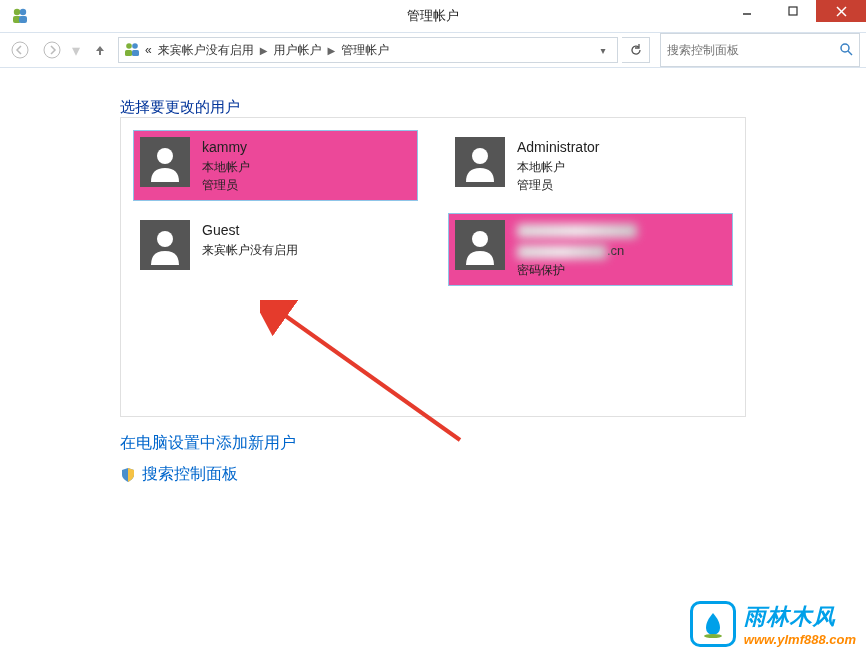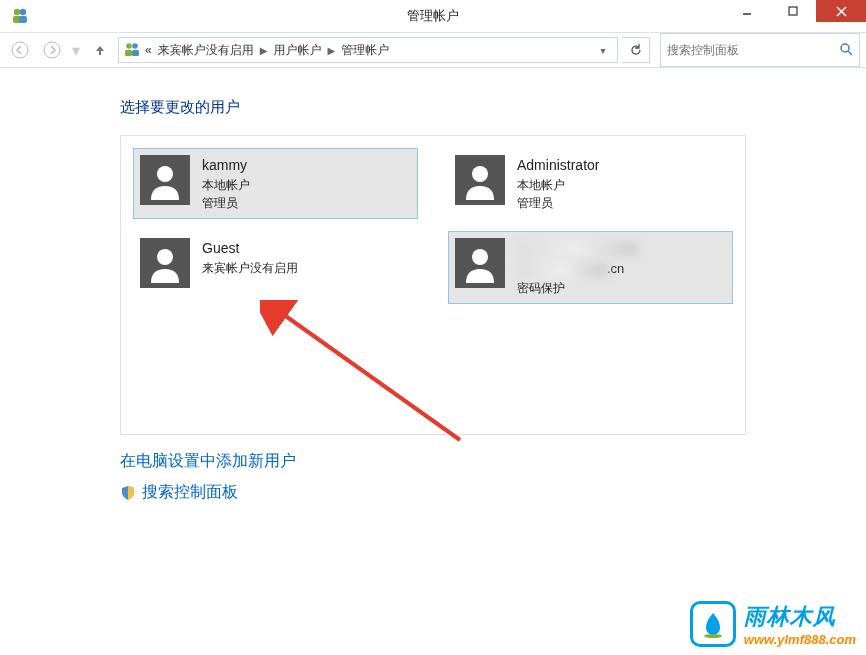--- a/index.html
+++ b/index.html
@@ -24,24 +24,24 @@
 .addressbar .bc-icon { width: 18px; height: 18px; margin-right: 4px; }
 .addressbar .chev { color: #666; margin: 0 6px; font-size: 10px; }
 .addr-refresh { width: 28px; height: 26px; border: 1px solid #cfd7df; border-left: none; display: flex; align-items: center; justify-content: center; color: #555; }
 .addr-drop { width: 20px; display:flex; align-items:center; justify-content:center; color:#666; margin-left:auto; font-size:10px;}
 .searchbox { width: 200px; height: 16px; border: 1px solid #cfd7df; display: flex; align-items: center; padding: 16px 6px; margin-left: 6px; }
 .searchbox input { border: none; outline: none; flex: 1; font-size: 12px; color: #888; background: transparent; }
 .searchbox .sicon { color: #3a81c4; font-size: 14px; }
 
 
 .content { padding: 30px 120px 0 120px; }
-.heading { font-size: 15px; color: #003399; margin-bottom: 18px; }
+.heading { font-size: 15px; color: #003399; }
 .account-grid { border: 1px solid #e0e0e0; width: 626px; height: 300px; padding: 12px; display: grid; grid-template-columns: 1fr 1fr; grid-auto-rows: min-content; gap: 12px 30px; align-content: start; }
 .account { display: flex; align-items: flex-start; padding: 6px; border: 1px solid transparent; }
-.account.selected { background: #e5e5e5; border: 1px solid #8fc5e8; }
+.account.selected { background: #ec4899; border: 1px solid #8fc5e8; }
 .avatar { width: 50px; height: 50px; background: #555; display: flex; align-items: center; justify-content: center; margin-right: 12px; flex-shrink:0; }
 .avatar svg { width: 40px; height: 40px; }
 .acc-text { font-size: 12px; line-height: 1.5; color: #222; }
 .acc-name { font-size: 14px; }
 .blurred { filter: blur(5px); background: linear-gradient(90deg,#ddd,#eee,#ccc); color: transparent; display:inline-block; width:120px; height:14px; border-radius:2px; vertical-align:middle;}
 .cn-suffix { font-size:13px; color:#333; }
 
 .links { margin-top: 16px; font-size: 16px; }
 .links a { color: #0066cc; text-decoration: none; display: flex; align-items: center; gap: 6px; margin-bottom: 10px; }
 .shield-icon { width:16px; height:16px; }

